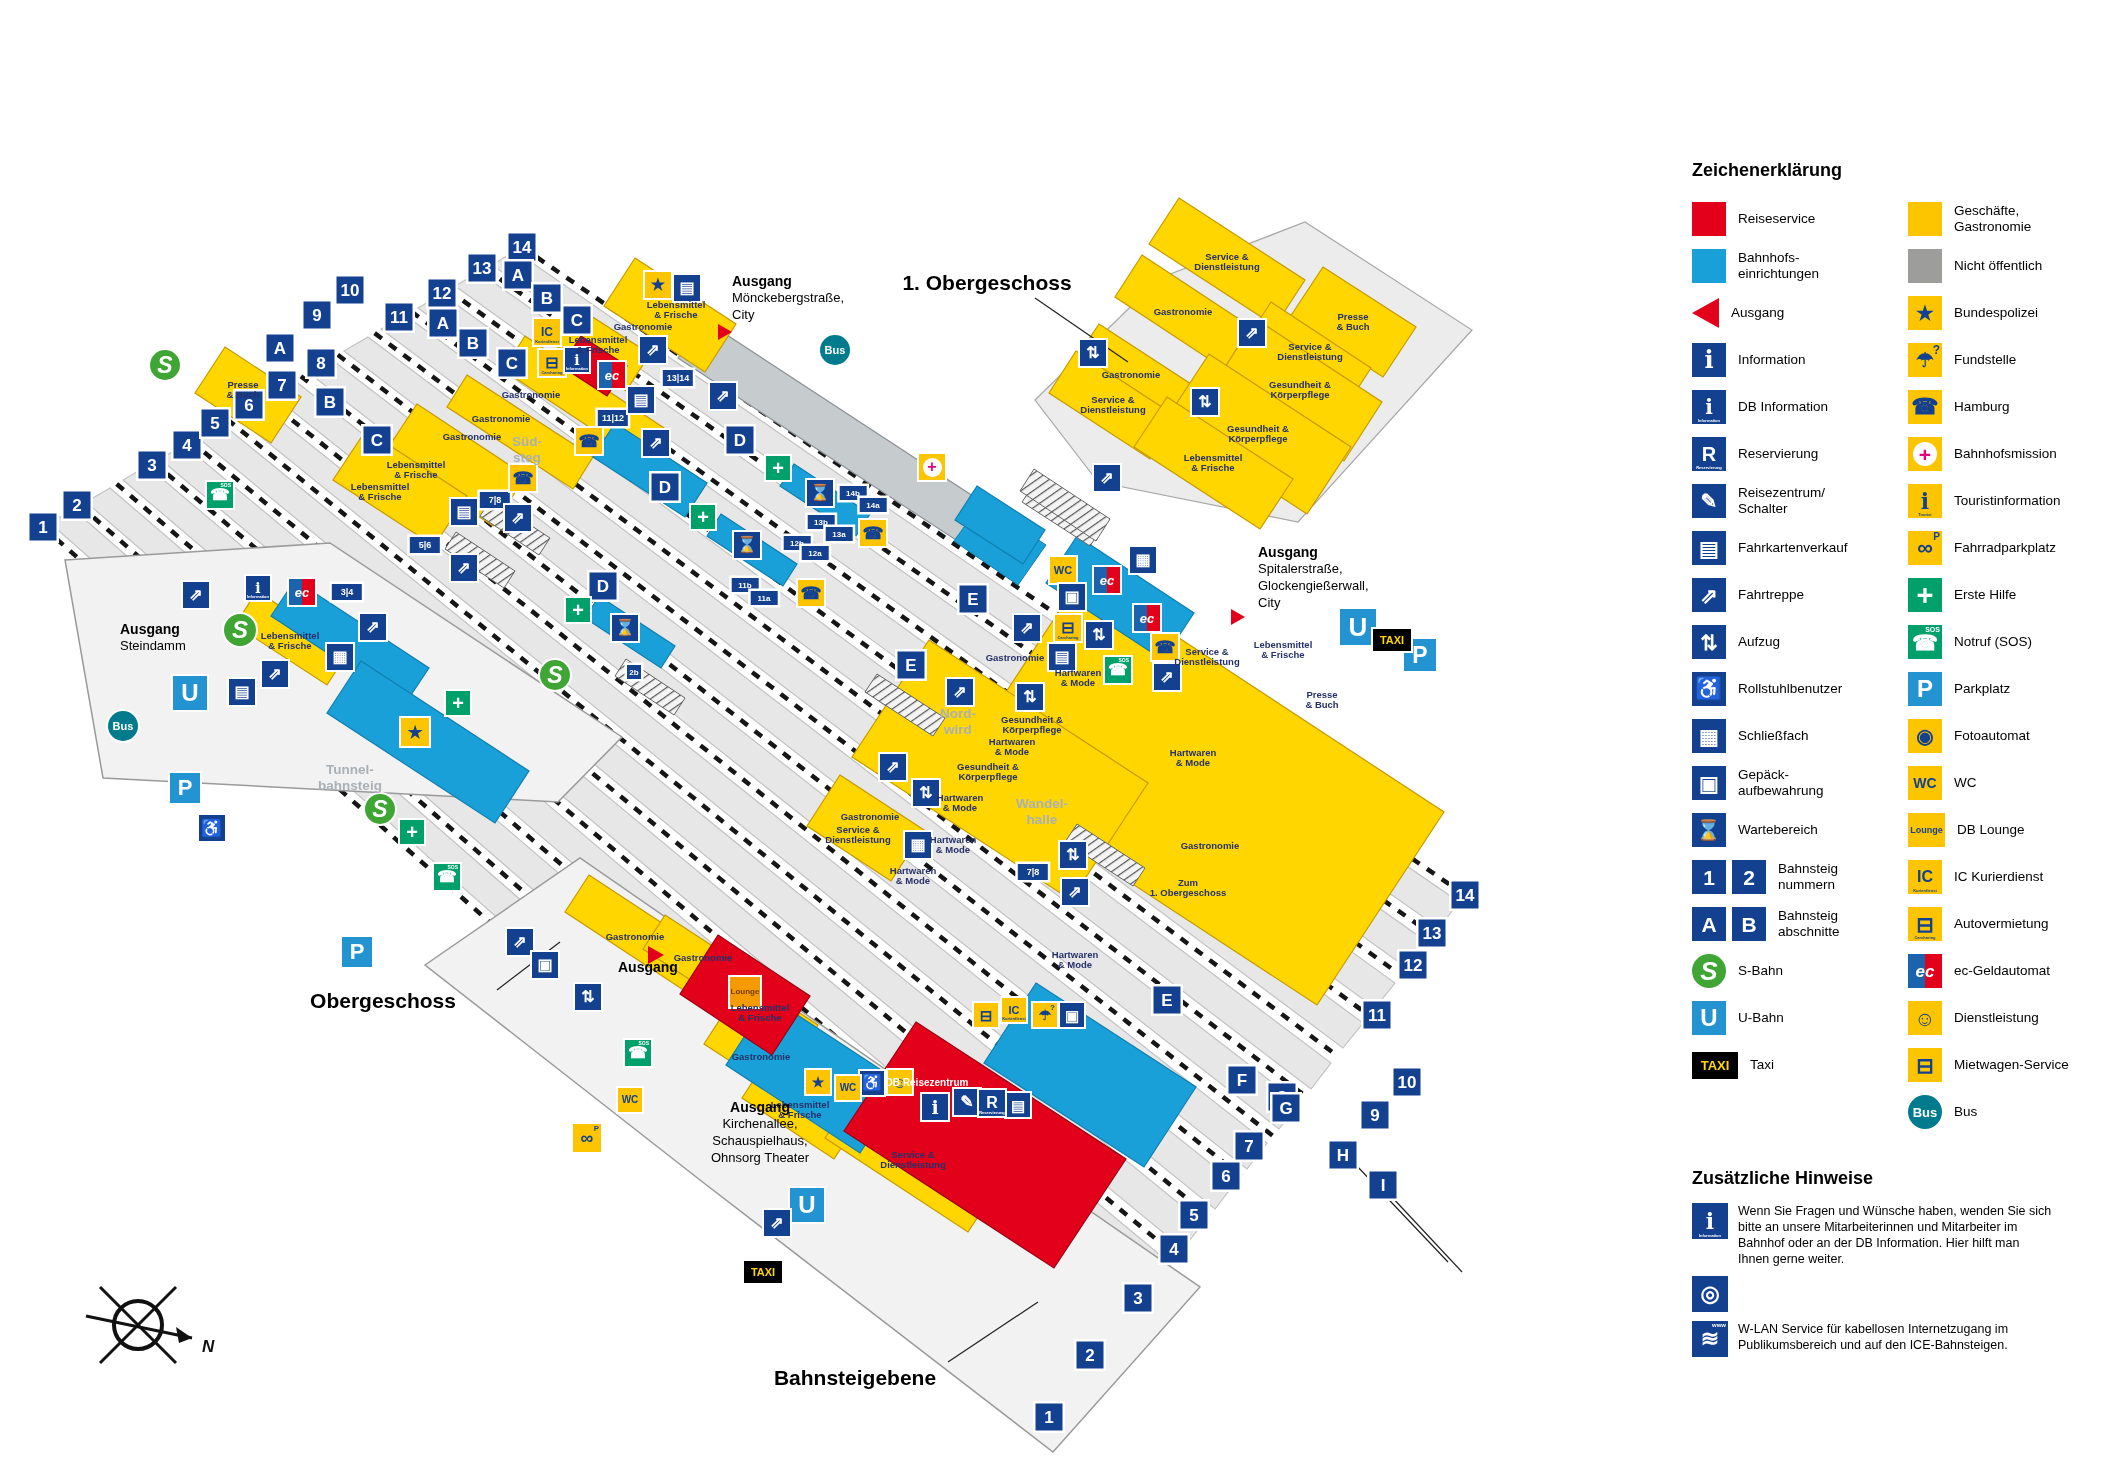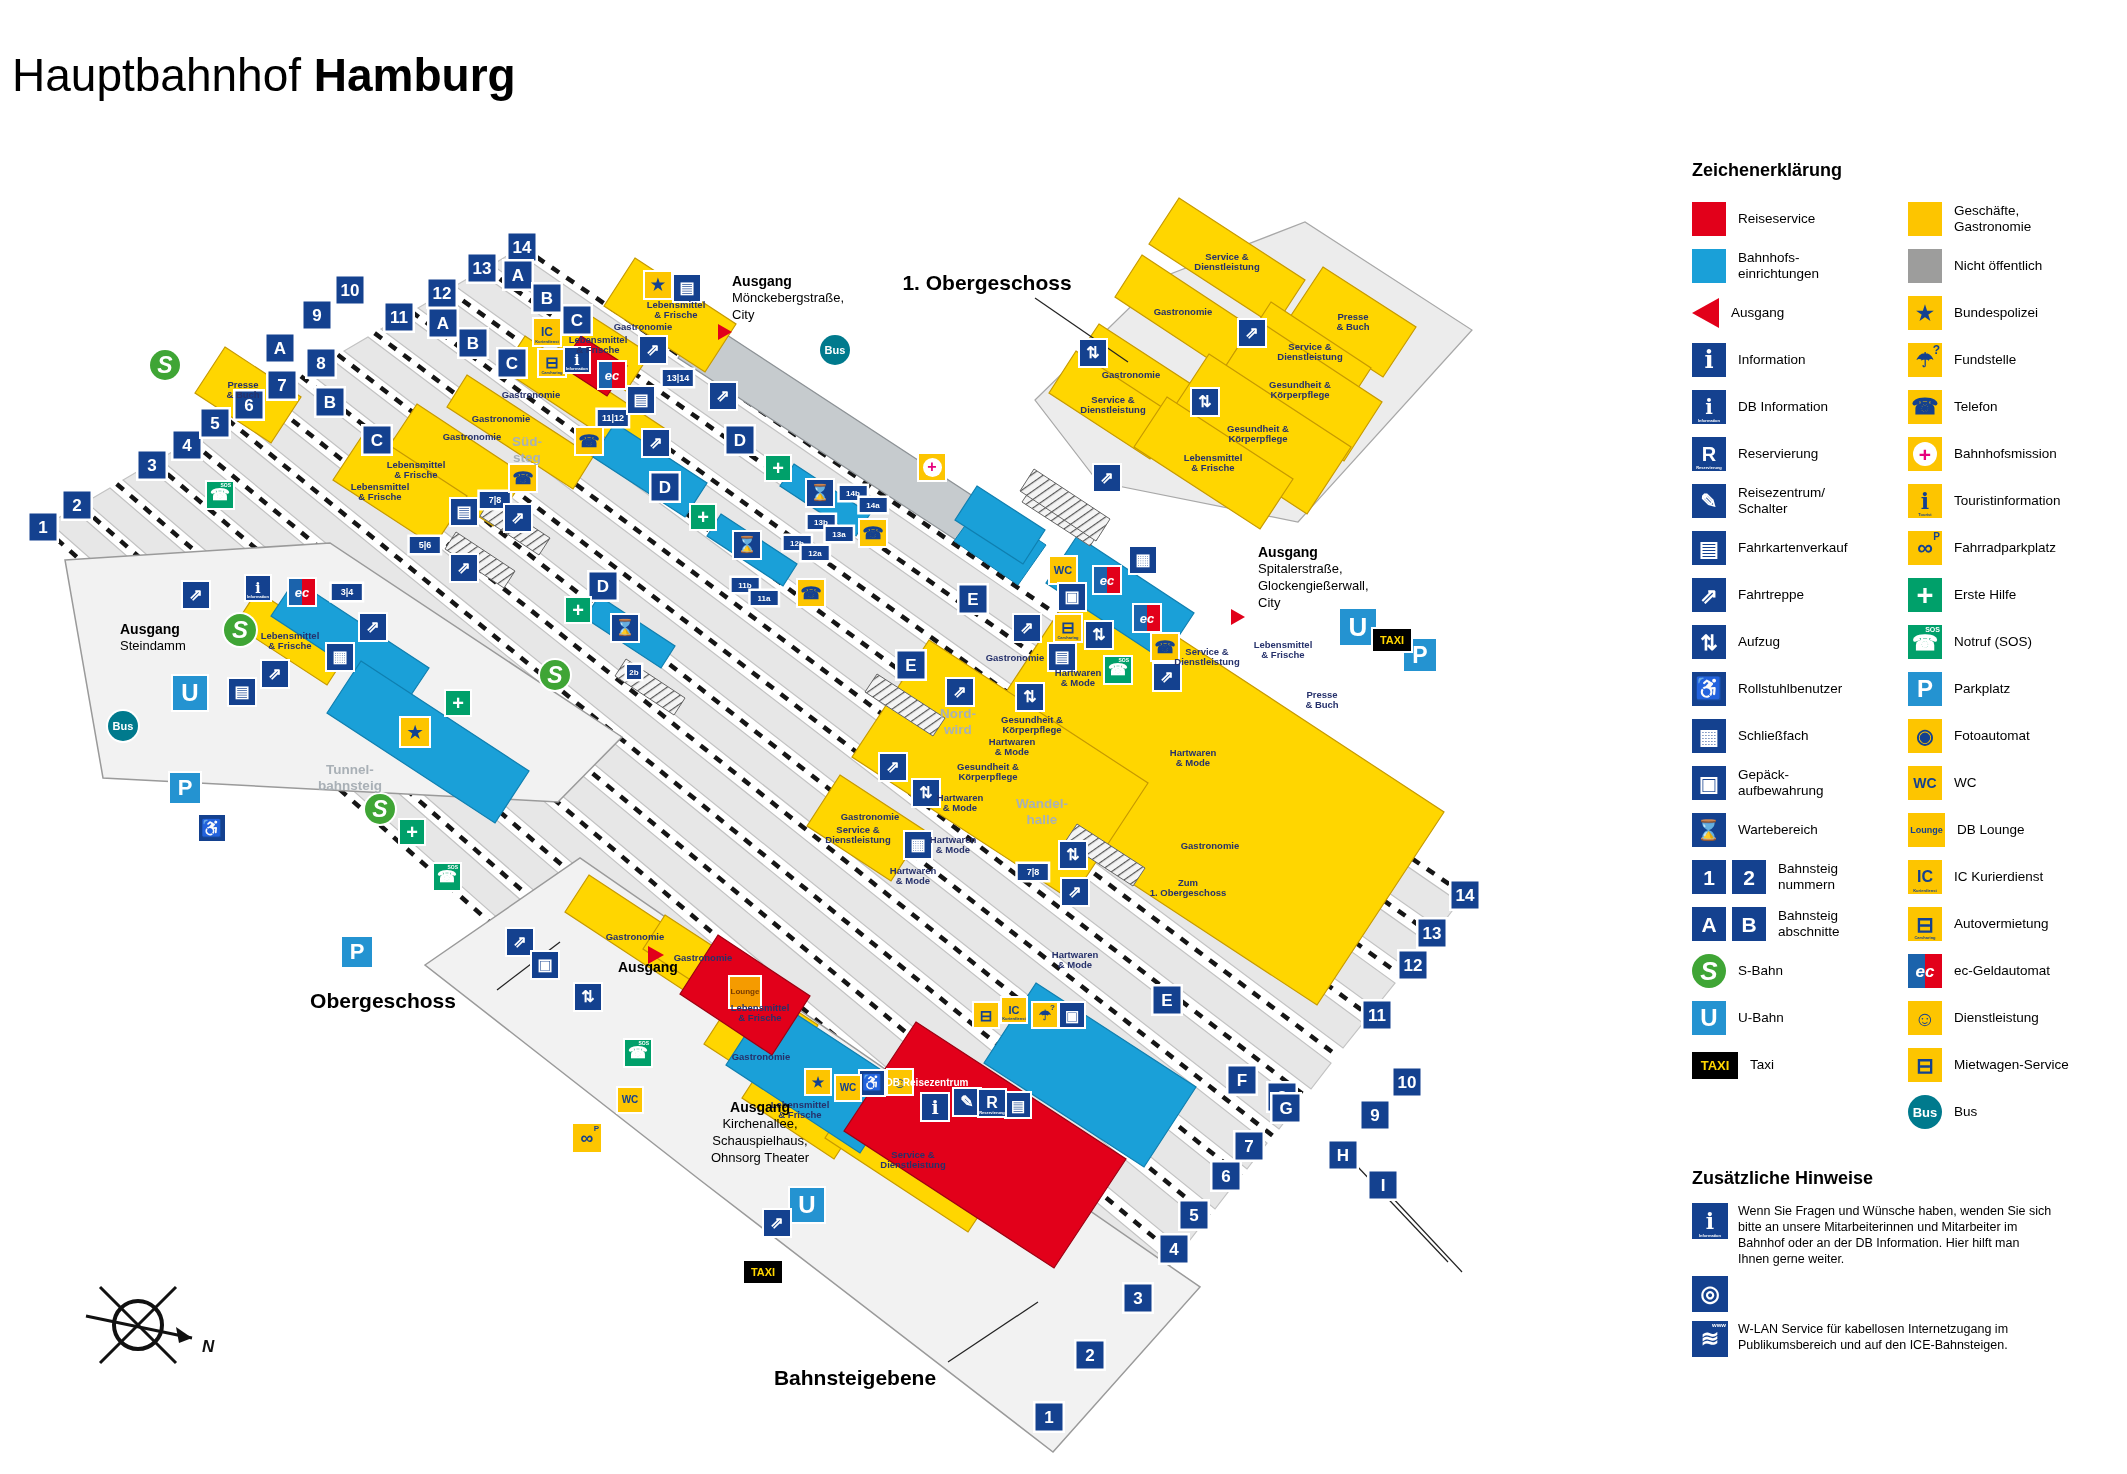--- a/index.html
+++ b/index.html
@@ -40,24 +40,20 @@
   .steg{position:absolute;transform:translate(-50%,-50%);color:#a9b0b6;font-weight:bold;font-size:13.5px;line-height:1.15;
     text-align:center;white-space:pre-line;}
   .exitlbl{position:absolute;font-size:13px;line-height:1.3;color:#000;white-space:pre-line;}
   .exitlbl .t{font-weight:bold;font-size:14px;}
   .exitlbl.center{transform:translateX(-50%);text-align:center;}
 </style>
 </head>
 <body>
 
 <div id="page">
-  <div id="title">
-    <span class="lt">Hauptbahnhof</span>
-    <b>Hamburg</b>
-  </div>
 
   <svg id="mapsvg" width="2127" height="1474">
       <defs>
         <pattern id="hatch" width="7" height="7" patternUnits="userSpaceOnUse" patternTransform="rotate(55)">
           <rect width="7" height="7" fill="#f4f4f4"></rect>
           <line x1="0" y1="0" x2="0" y2="7" stroke="#555" stroke-width="2.4"></line>
         </pattern>
       </defs>
       <polygon points="50,523 1055,1410 1075,1384 73,509" fill="#e7e7e7" stroke="#c2c2c2" stroke-width="1.2"></polygon>
       <polygon points="86,502 1087,1370 1107,1344 110,488" fill="#e7e7e7" stroke="#c2c2c2" stroke-width="1.2"></polygon>
@@ -962,21 +958,21 @@
             <div class="ic" style="width: 34px; height: 34px; background: rgb(253, 197, 0);">
               <span class="ictxt" style="color: rgb(20, 65, 143); font-size: 20px;">☂</span>
               <span class="icsub" style="color: rgb(20, 65, 143); font-size: 12px;">?</span>
             </div>
             <span class="lbl">Fundstelle</span>
           </div>
           <div class="lrow">
             <div class="ic" style="width: 34px; height: 34px; background: rgb(253, 197, 0);">
               <span class="ictxt" style="color: rgb(20, 65, 143); font-size: 22px;">☎</span>
             </div>
-            <span class="lbl">Telefon</span>
+            <span class="lbl">Hamburg</span>
           </div>
           <div class="lrow">
             <div class="ic" style="width: 34px; height: 34px; background: rgb(253, 197, 0);">
               <span class="ictxt" style="color: rgb(230, 0, 126); font-size: 21px; background: rgb(255, 255, 255); border-radius: 50%; height: 24px; width: 24px; display: flex; align-items: center; justify-content: center;">+</span>
             </div>
             <span class="lbl">Bahnhofsmission</span>
           </div>
           <div class="lrow">
             <div class="ic" style="width: 34px; height: 34px; background: rgb(253, 197, 0);">
               <span class="ictxt" style="color: rgb(20, 65, 143); font-size: 22px; font-family: &quot;DejaVu Serif&quot;, serif;">i</span>

